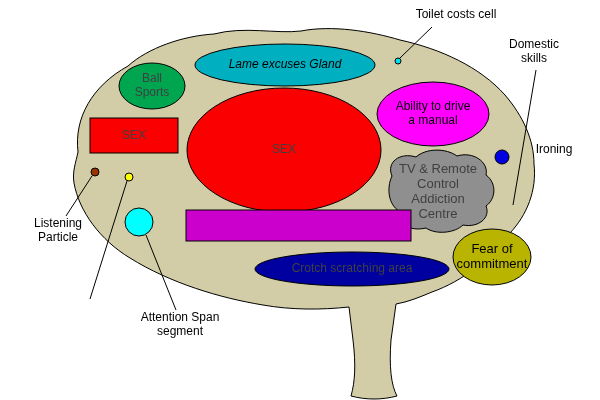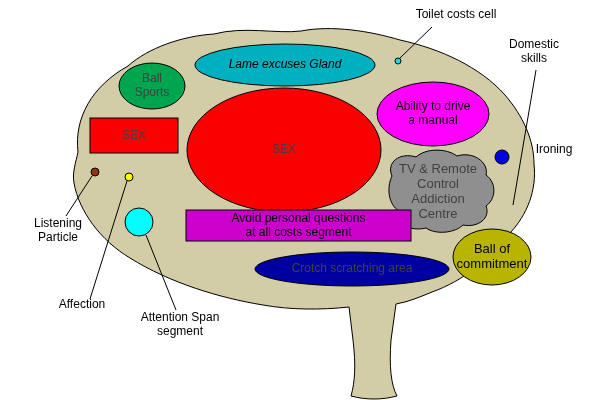--- a/index.html
+++ b/index.html
@@ -80,29 +80,26 @@
   <div class="lbl t-white" style="left:119px;top:64px;width:66px;height:44px;">Ball
 Sports</div>
   <div class="lbl t-white bold" style="left:90px;top:118px;width:88px;height:35px;">SEX</div>
   <div class="lbl t-white bold" style="left:187px;top:118px;width:194px;height:64px;">SEX</div>
   <div class="lbl t-black" style="left:377px;top:82px;width:112px;height:64px;">Ability to drive
 a manual</div>
   <div class="lbl t-white small" style="left:383px;top:150px;width:110px;height:84px;">TV &amp; Remote
 Control
 Addiction
 Centre</div>
-  <div class="lbl t-black" style="left:186px;top:210px;width:225px;height:31px;">Avoid personal questions
-at all costs segment</div>
   <div class="lbl t-white" style="left:255px;top:252px;width:194px;height:34px;">Crotch scratching area</div>
-  <div class="lbl t-black small" style="left:453px;top:229px;width:78px;height:56px;">Ball of
+  <div class="lbl t-black small" style="left:453px;top:229px;width:78px;height:56px;">Fear of
 commitment</div>
 
   <div class="lbl t-black" style="left:400px;top:6px;width:112px;height:18px;">Toilet costs cell</div>
   <div class="lbl t-black" style="left:498px;top:36px;width:72px;height:32px;">Domestic
 skills</div>
   <div class="lbl t-black" style="left:526px;top:142px;width:56px;height:16px;">Ironing</div>
   <div class="lbl t-black" style="left:20px;top:214px;width:76px;height:34px;">Listening
 Particle</div>
-  <div class="lbl t-black" style="left:48px;top:296px;width:68px;height:18px;">Affection</div>
   <div class="lbl t-black" style="left:128px;top:307px;width:104px;height:36px;">Attention Span
 segment</div>
 
 </div>
 
 </body></html>

